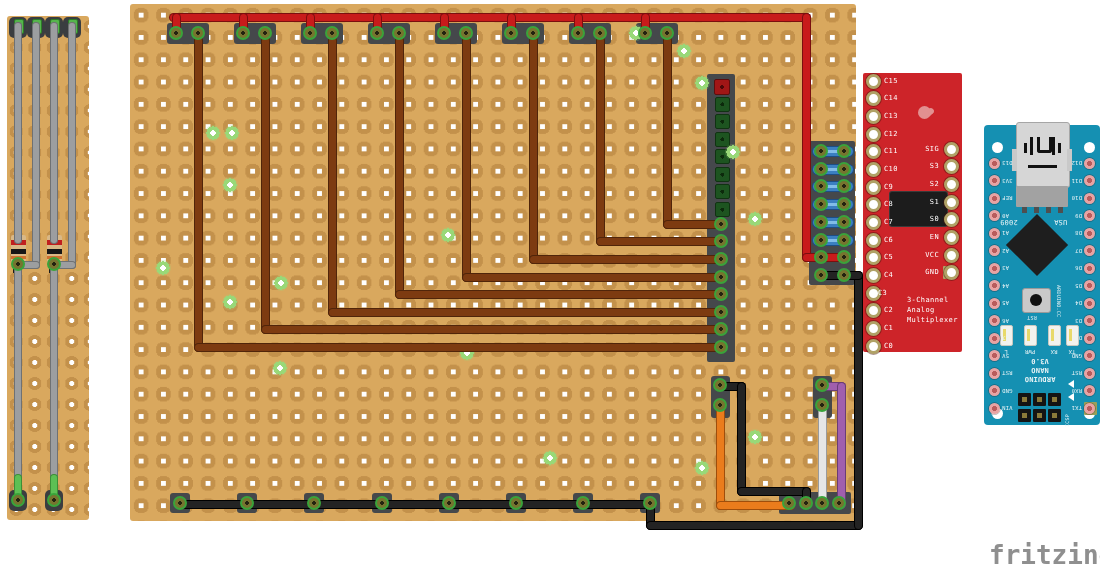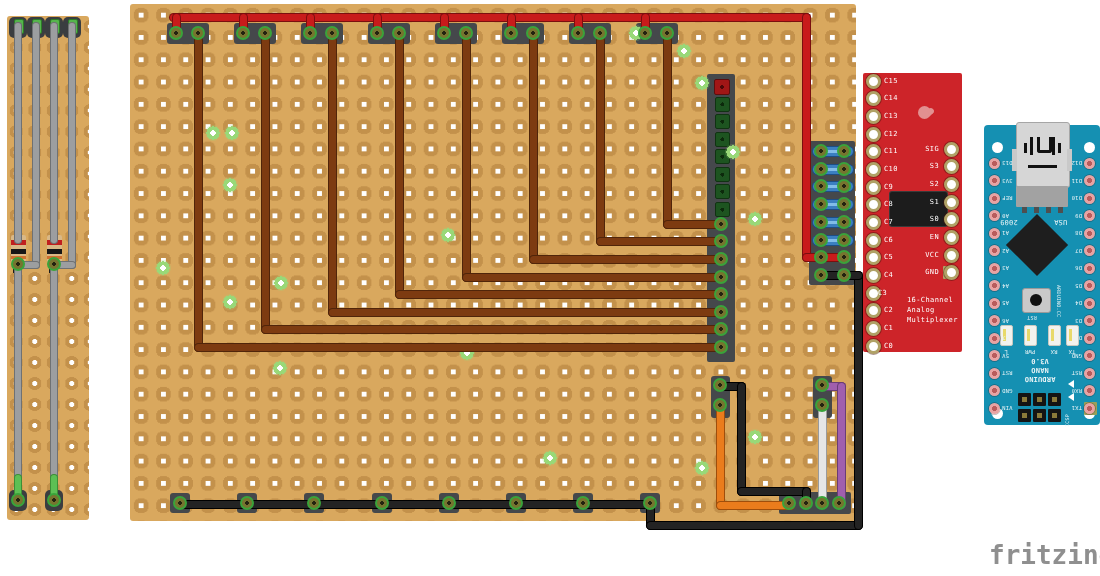--- a/index.html
+++ b/index.html
@@ -247,21 +247,21 @@
       <div class="ghole" style="left: 11px; top: 257px;"></div>
       <div class="ghole" style="left: 47px; top: 257px;"></div>
       <div class="ghole" style="left: 11px; top: 493px;"></div>
       <div class="ghole" style="left: 47px; top: 493px;"></div>
     </div>
 
   <div class="muxboard" id="mux" style="left:863px;top:73px;width:99px;height:279px;">
     <div class="flame" style="left:55px;top:33px;"></div>
     <div class="abs" style="left:27px;top:119px;width:57px;height:34px;background:#1c1c1c;border-radius:2px;box-shadow:0 0 0 1px #3a3a3a;"></div>
     <div class="muxlabel" style="left:44px;top:222px;line-height:10px;">
-      <div>16-Channel</div>
+      <div>3-Channel</div>
       <div>Analog</div>
       <div>Multiplexer</div>
     </div>
     <div id="mux-pins">
         <div class="pin" style="left: 3px; top: 0.5px;"></div>
         <div class="muxlabel" style="left: 21px; top: 4.5px;">C15</div>
         <div class="pin" style="left: 3px; top: 18.17px;"></div>
         <div class="muxlabel" style="left: 21px; top: 22.17px;">C14</div>
         <div class="pin" style="left: 3px; top: 35.84px;"></div>
         <div class="muxlabel" style="left: 21px; top: 39.84px;">C13</div>

